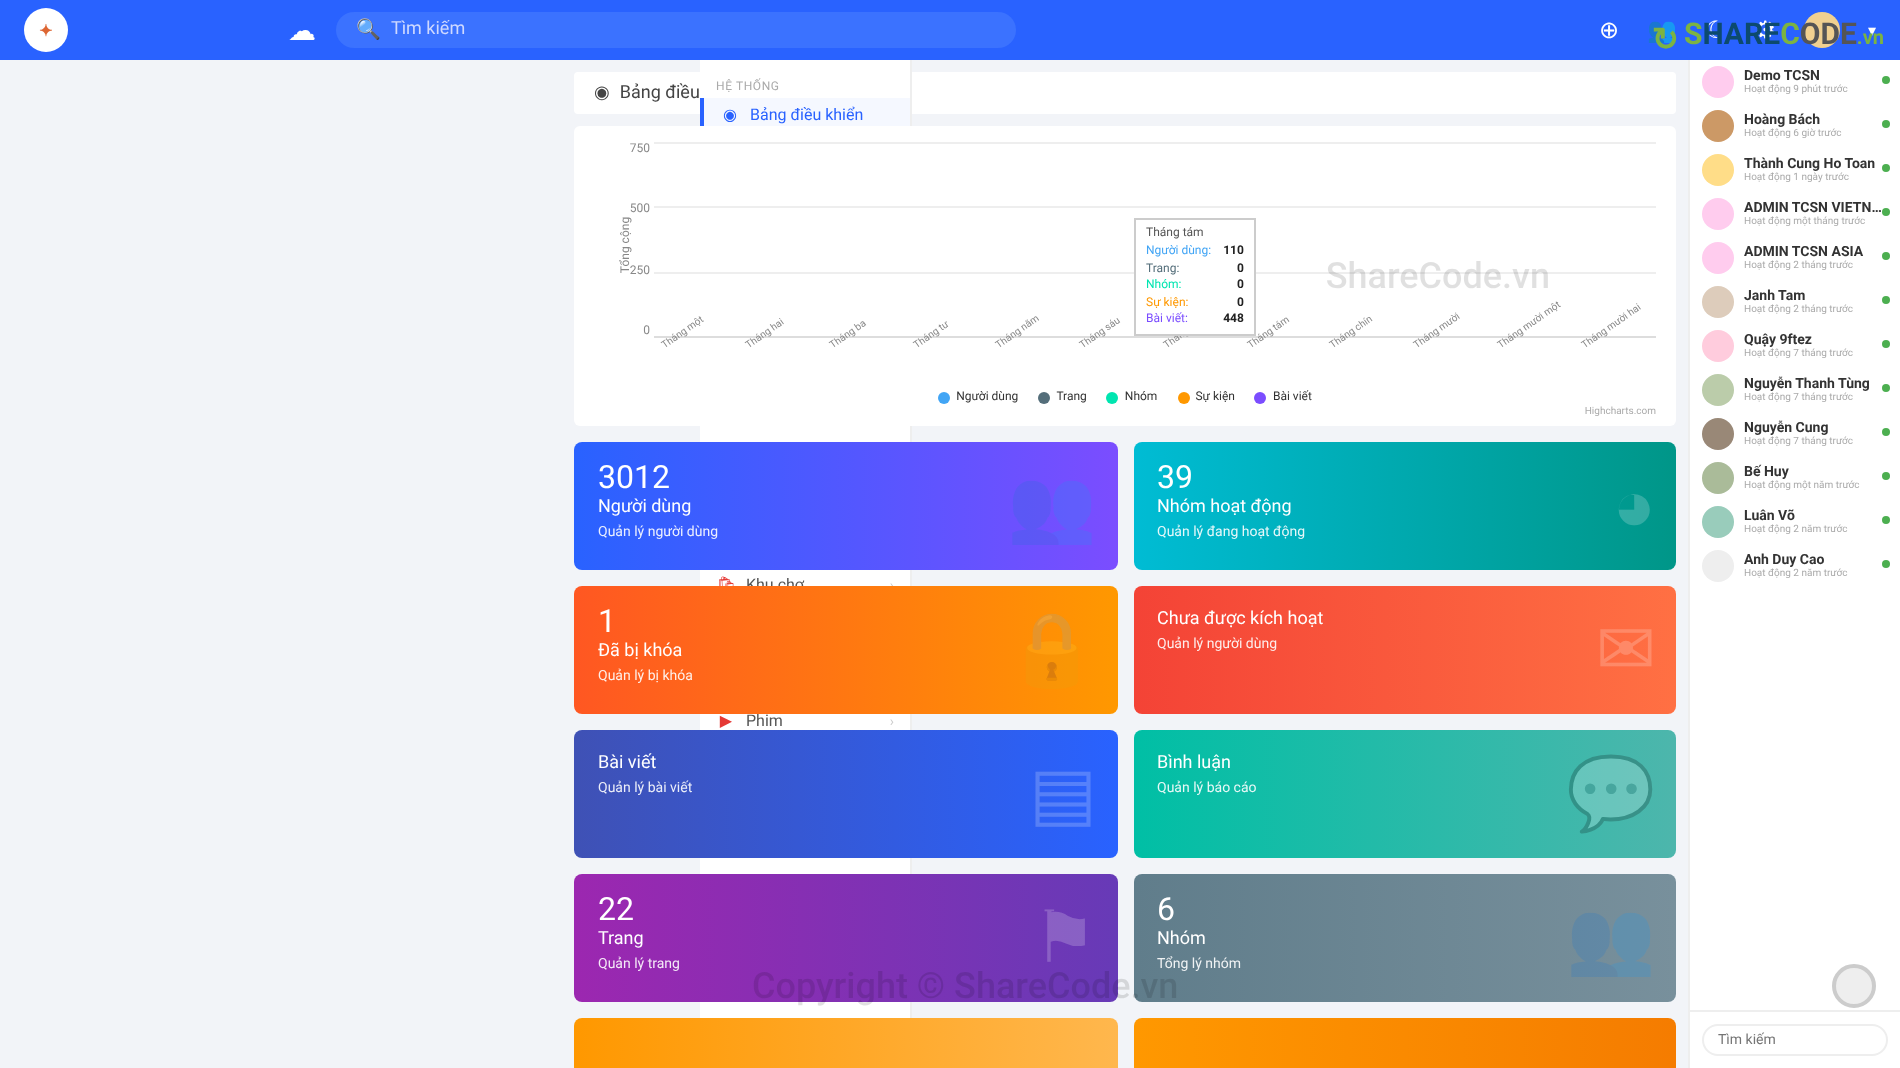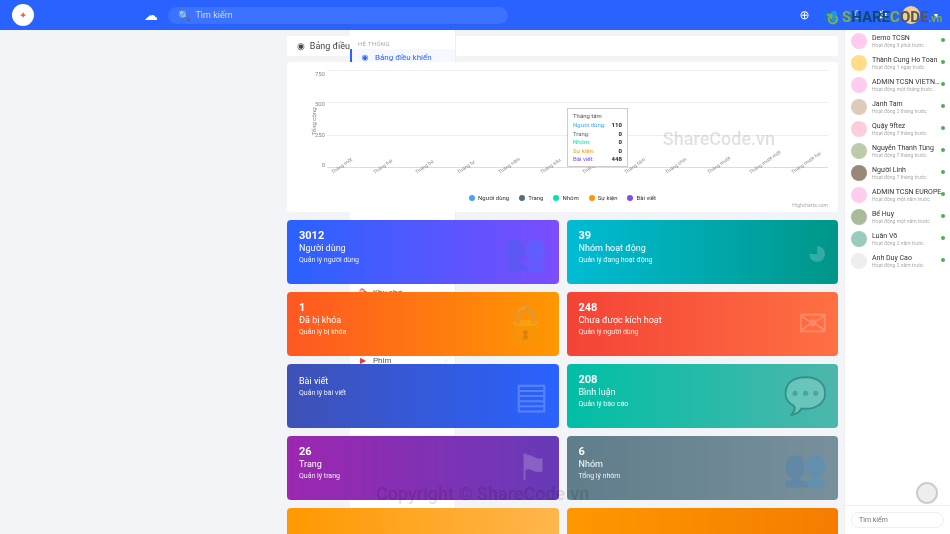--- a/index.html
+++ b/index.html
@@ -38,30 +38,30 @@
 .tooltip .tt-hdr{color:#555;margin-bottom:1px}
 .tt-row{display:flex;justify-content:space-between;gap:6px}
 .tt-row span:first-child{color:#888}
 .tt-row b{color:#222}
 .legend{display:flex;justify-content:center;gap:10px;font-size:6px;color:#333;margin-top:4px}
 .leg-item{display:flex;align-items:center;gap:3px}
 .dot{width:6px;height:6px;border-radius:50%}
 .credit{text-align:right;font-size:5px;color:#aaa;margin-top:1px}
 .cards{display:grid;grid-template-columns:1fr 1fr;gap:8px}
 .card{border-radius:4px;padding:10px 12px;color:#fff;position:relative;overflow:hidden;min-height:64px}
-.card-num{font-size:11px;font-weight:bold;line-height:1}
+.card-num{font-size:16px;font-weight:normal;line-height:1}
 .card-lbl{font-size:9px;margin-top:2px}
 .card-sub{font-size:7px;margin-top:3px;opacity:.9}
 .card-icn{position:absolute;right:10px;top:50%;transform:translateY(-50%);font-size:36px;opacity:.2}
 .g1{background:linear-gradient(90deg,#2962ff,#7b4dff)}.g2{background:linear-gradient(90deg,#00bcd4,#009688)}.g3{background:linear-gradient(90deg,#ff5722,#ff9800)}.g4{background:linear-gradient(90deg,#f44336,#ff7043)}.g5{background:linear-gradient(90deg,#3f51b5,#2962ff)}.g6{background:linear-gradient(90deg,#00bfa5,#4db6ac)}.g7{background:linear-gradient(90deg,#9c27b0,#673ab7)}.g8{background:linear-gradient(90deg,#607d8b,#78909c)}.g9{background:linear-gradient(90deg,#ff9800,#ffb74d)}.g10{background:linear-gradient(90deg,#ff9800,#f57c00)}
 .rpanel{position:fixed;right:0;top:30px;bottom:0;width:106px;background:#fff;overflow-y:auto;border-left:1px solid #eee}
 .user-row{display:flex;align-items:center;padding:3px 6px;gap:5px;position:relative}
 .user-av{width:16px;height:16px;border-radius:50%;flex-shrink:0;background:#ddd;display:flex;align-items:center;justify-content:center;font-size:7px}
 .user-info{flex:1;min-width:0}
-.user-name{font-size:7px;color:#333;font-weight:400;white-space:nowrap;overflow:hidden;text-overflow:ellipsis}
+.user-name{font-size:7px;color:#333;font-weight:700;white-space:nowrap;overflow:hidden;text-overflow:ellipsis}
 .user-meta{font-size:5px;color:#aaa;white-space:nowrap;overflow:hidden;text-overflow:ellipsis}
 .status-dot{width:4px;height:4px;border-radius:50%;background:#4caf50;position:absolute;right:5px;top:8px}
 .rsearch{padding:6px;border-top:1px solid #eee;position:absolute;bottom:0;left:0;right:0;background:#fff}
 .rsearch input{width:100%;border:1px solid #eee;border-radius:10px;padding:3px 7px;font-size:7px;outline:none}
 .bell-badge{width:22px;height:22px;background:#eee;border-radius:50%;border:2px solid #ccc;position:absolute;right:12px;bottom:30px}
 .watermark{position:absolute;color:rgba(0,0,0,.12);font-size:18px;font-weight:500;pointer-events:none;z-index:50}
 .wm1{top:128px;right:175px}
 .wm2{bottom:30px;left:376px}
 .sharecode-logo{position:absolute;top:8px;right:8px;z-index:200;font-weight:bold;font-size:15px}
 .sc-s{color:#7cb342}.sc-hare{color:#0c4a6e}.sc-c{color:#7cb342}.sc-ode{color:#555}.sc-vn{color:#7cb342;font-size:10px}
@@ -375,38 +375,36 @@
         <div class="card-sub">Quản lý đang hoạt động</div>
         <div class="card-icn">◕</div>
       </div>
       <div class="card g3">
         <div class="card-num">1</div>
         <div class="card-lbl">Đã bị khóa</div>
         <div class="card-sub">Quản lý bị khóa</div>
         <div class="card-icn">🔒</div>
       </div>
       <div class="card g4">
-        <div class="card-num">248</div>
         <div class="card-lbl">Chưa được kích hoạt</div>
         <div class="card-sub">Quản lý người dùng</div>
         <div class="card-icn">✉</div>
       </div>
       <div class="card g5">
         <div class="card-lbl">Bài viết</div>
         <div class="card-sub">Quản lý bài viết</div>
         <div class="card-icn">▤</div>
       </div>
       <div class="card g6">
-        <div class="card-num">208</div>
         <div class="card-lbl">Bình luận</div>
         <div class="card-sub">Quản lý báo cáo</div>
         <div class="card-icn">💬</div>
       </div>
       <div class="card g7">
-        <div class="card-num">26</div>
+        <div class="card-num">22</div>
         <div class="card-lbl">Trang</div>
         <div class="card-sub">Quản lý trang</div>
         <div class="card-icn">⚑</div>
       </div>
       <div class="card g8">
         <div class="card-num">6</div>
         <div class="card-lbl">Nhóm</div>
         <div class="card-sub">Tổng lý nhóm</div>
         <div class="card-icn">👥</div>
       </div>
@@ -422,36 +420,52 @@
   <div id="userlist">
       <div class="user-row">
         <div class="user-av" style="background:#fce"></div>
         <div class="user-info">
           <div class="user-name">Demo TCSN</div>
           <div class="user-meta">Hoạt động 9 phút trước</div>
         </div>
         <div class="status-dot"></div>
       </div>
       <div class="user-row">
+        <div class="user-av" style="background:#c96"></div>
+        <div class="user-info">
+          <div class="user-name">Hoàng Bách</div>
+          <div class="user-meta">Hoạt động 6 giờ trước</div>
+        </div>
+        <div class="status-dot"></div>
+      </div>
+      <div class="user-row">
         <div class="user-av" style="background:#fd8"></div>
         <div class="user-info">
           <div class="user-name">Thành Cung Ho Toan</div>
           <div class="user-meta">Hoạt động 1 ngày trước</div>
         </div>
         <div class="status-dot"></div>
       </div>
       <div class="user-row">
         <div class="user-av" style="background:#fce"></div>
         <div class="user-info">
           <div class="user-name">ADMIN TCSN VIETNAM</div>
           <div class="user-meta">Hoạt động một tháng trước</div>
         </div>
         <div class="status-dot"></div>
       </div>
       <div class="user-row">
+        <div class="user-av" style="background:#fce"></div>
+        <div class="user-info">
+          <div class="user-name">ADMIN TCSN ASIA</div>
+          <div class="user-meta">Hoạt động 2 tháng trước</div>
+        </div>
+        <div class="status-dot"></div>
+      </div>
+      <div class="user-row">
         <div class="user-av" style="background:#dcb"></div>
         <div class="user-info">
           <div class="user-name">Janh Tam</div>
           <div class="user-meta">Hoạt động 2 tháng trước</div>
         </div>
         <div class="status-dot"></div>
       </div>
       <div class="user-row">
         <div class="user-av" style="background:#fcd"></div>
         <div class="user-info">
@@ -464,30 +478,22 @@
         <div class="user-av" style="background:#bca"></div>
         <div class="user-info">
           <div class="user-name">Nguyễn Thanh Tùng</div>
           <div class="user-meta">Hoạt động 7 tháng trước</div>
         </div>
         <div class="status-dot"></div>
       </div>
       <div class="user-row">
         <div class="user-av" style="background:#987"></div>
         <div class="user-info">
-          <div class="user-name">Người Linh</div>
+          <div class="user-name">Nguyễn Cung</div>
           <div class="user-meta">Hoạt động 7 tháng trước</div>
-        </div>
-        <div class="status-dot"></div>
-      </div>
-      <div class="user-row">
-        <div class="user-av" style="background:#fce"></div>
-        <div class="user-info">
-          <div class="user-name">ADMIN TCSN EUROPE</div>
-          <div class="user-meta">Hoạt động một năm trước</div>
         </div>
         <div class="status-dot"></div>
       </div>
       <div class="user-row">
         <div class="user-av" style="background:#ab9"></div>
         <div class="user-info">
           <div class="user-name">Bế Huy</div>
           <div class="user-meta">Hoạt động một năm trước</div>
         </div>
         <div class="status-dot"></div>

